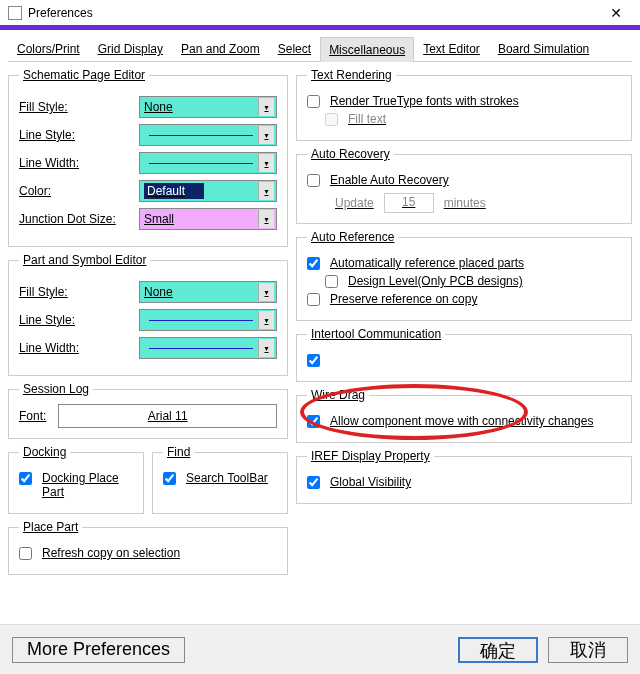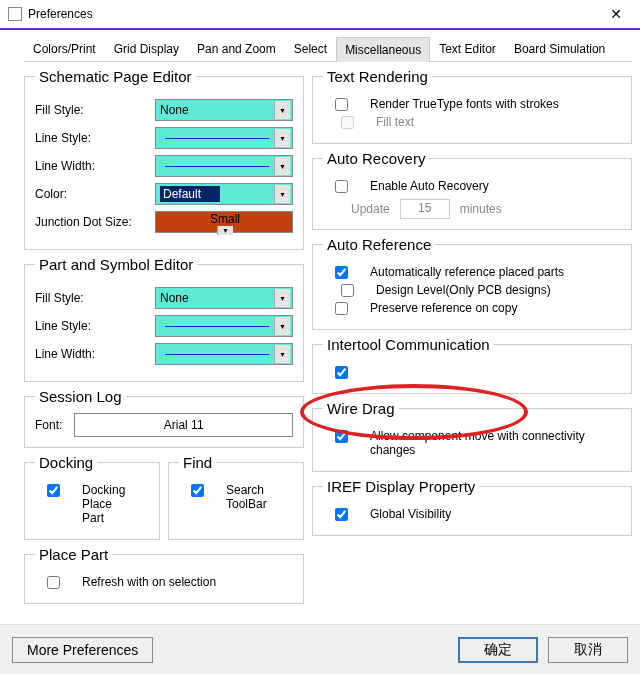--- a/index.html
+++ b/index.html
@@ -1,51 +1,51 @@
 <!DOCTYPE html>
 <html><head>
 <meta charset="utf-8">
 <style>
 * { box-sizing: border-box; margin: 0; padding: 0; }
 body { font-family: "Segoe UI", Tahoma, sans-serif; font-size: 12px; background: #fff; color: #000; width: 640px; height: 674px; position: relative; overflow: hidden; }
-.titlebar { height: 30px; border-bottom: 2px solid #6d28d9; display: flex; align-items: center; padding: 0 8px; }
+.titlebar { height: 30px; border-bottom: 5px solid #6d28d9; display: flex; align-items: center; padding: 0 8px; }
 .titlebar-icon { width: 14px; height: 14px; border: 1px solid #888; margin-right: 6px; }
 .titlebar-title { flex: 1; font-size: 12px; }
 .titlebar-close { font-size: 14px; padding: 0 10px; cursor: pointer; }
-.dialog-body { padding: 6px 8px 0 24px; height: 594px; position: relative; }
+.dialog-body { padding: 6px 8px 0 8px; height: 594px; position: relative; text-decoration: underline; }
 .tabs { display: flex; border-bottom: 1px solid #ccc; margin-bottom: 6px; }
 .tab { padding: 5px 8px; border: 1px solid transparent; border-bottom: none; font-size: 12px; cursor: pointer; white-space: nowrap; }
 .tab.active { border-color: #ccc; background: #e5e5e5; position: relative; top: 1px; }
 .content { display: flex; gap: 8px; }
 .col { flex: 1; display: flex; flex-direction: column; gap: 6px; }
 .col-left { flex: 0 0 280px; }
 fieldset { border: 1px solid #ccc; padding: 8px 10px 10px 10px; }
-legend { padding: 0 4px; font-size: 15px; }
+legend { padding: 0 4px; font-size: 12px; }
 .field-row { display: flex; align-items: center; margin: 6px 0; gap: 0; }
 .field-label { flex: 0 0 120px; }
 .field-control { flex: 1; }
 select, .combo { width: 100%; height: 22px; border: 1px solid #888; background: #5eead4; font-size: 12px; padding: 1px 3px; }
 .combo { display: flex; align-items: center; justify-content: space-between; padding: 0 2px 0 4px; }
 .combo-btn { width: 16px; height: 18px; background: #e5e5e5; border-left: 1px solid #aaa; display: flex; align-items: center; justify-content: center; font-size: 8px; }
-.combo.dark { background: #c2410c; flex-direction: column; }
+.combo.dark { background: #f0abfc; }
 .combo-text.inv { background: #0a246a; color: #fff; padding: 1px 3px; display: inline-block; min-width: 60px; }
 .line-preview { width: 80%; height: 0; border-top: 1px solid #2222cc; margin: auto; }
-.check-row { display: flex; align-items: flex-start; gap: 22px; margin: 4px 12px; }
+.check-row { display: flex; align-items: flex-start; gap: 10px; margin: 4px 0; }
 .check-row input[type=checkbox] { margin-top: 1px; width: 13px; height: 13px; }
 .check-row.indent1 { margin-left: 18px; }
 .check-row.disabled { color: #888; }
 .update-row { display: flex; align-items: center; gap: 10px; margin-left: 28px; margin-top: 6px; color: #888; }
 .update-row .tbox { width: 50px; height: 20px; border: 1px solid #ccc; padding: 1px 4px; text-align: center; }
 .font-row { display: flex; align-items: center; gap: 12px; }
 .font-box { flex: 1; height: 24px; border: 1px solid #888; display: flex; align-items: center; justify-content: center; }
 .subgroups { display: flex; gap: 8px; }
 .subgroups fieldset { flex: 1; }
 .footer { position: absolute; left: 0; right: 0; bottom: 0; height: 50px; background: #f0f0f0; border-top: 1px solid #ddd; display: flex; align-items: center; padding: 0 12px; gap: 10px; }
 .footer .spacer { flex: 1; }
-.footer button { min-width: 80px; height: 26px; border: 1px solid #888; background: #efefef; font-size: 14px; cursor: pointer; }
+.footer button { min-width: 80px; height: 26px; border: 1px solid #888; background: #efefef; font-size: 18px; cursor: pointer; }
 .footer button.primary { border: 2px solid #3b78c4; }
 .more-pref { height: 26px; padding: 0 14px; border: 1px solid #bbb; background: #efefef; cursor: pointer; }
 .red-circle { position: absolute; border: 4px solid #d22; border-radius: 50%; pointer-events: none; }
 </style>
 </head>
 <body>
 
 <div class="titlebar">
   <div class="titlebar-icon"></div>
   <div class="titlebar-title">Preferences</div>
@@ -170,21 +170,21 @@
             <input type="checkbox" checked="" style="">
             <span>Search ToolBar</span>
           </div>
         </fieldset>
       </div>
 
       <fieldset>
         <legend>Place Part</legend>
         <div class="check-row">
           <input type="checkbox" style="">
-          <span>Refresh with on selection</span>
+          <span>Refresh copy on selection</span>
         </div>
       </fieldset>
 
     </div>
 
     <div class="col">
 
       <fieldset>
         <legend>Text Rendering</legend>
         <div class="check-row">

